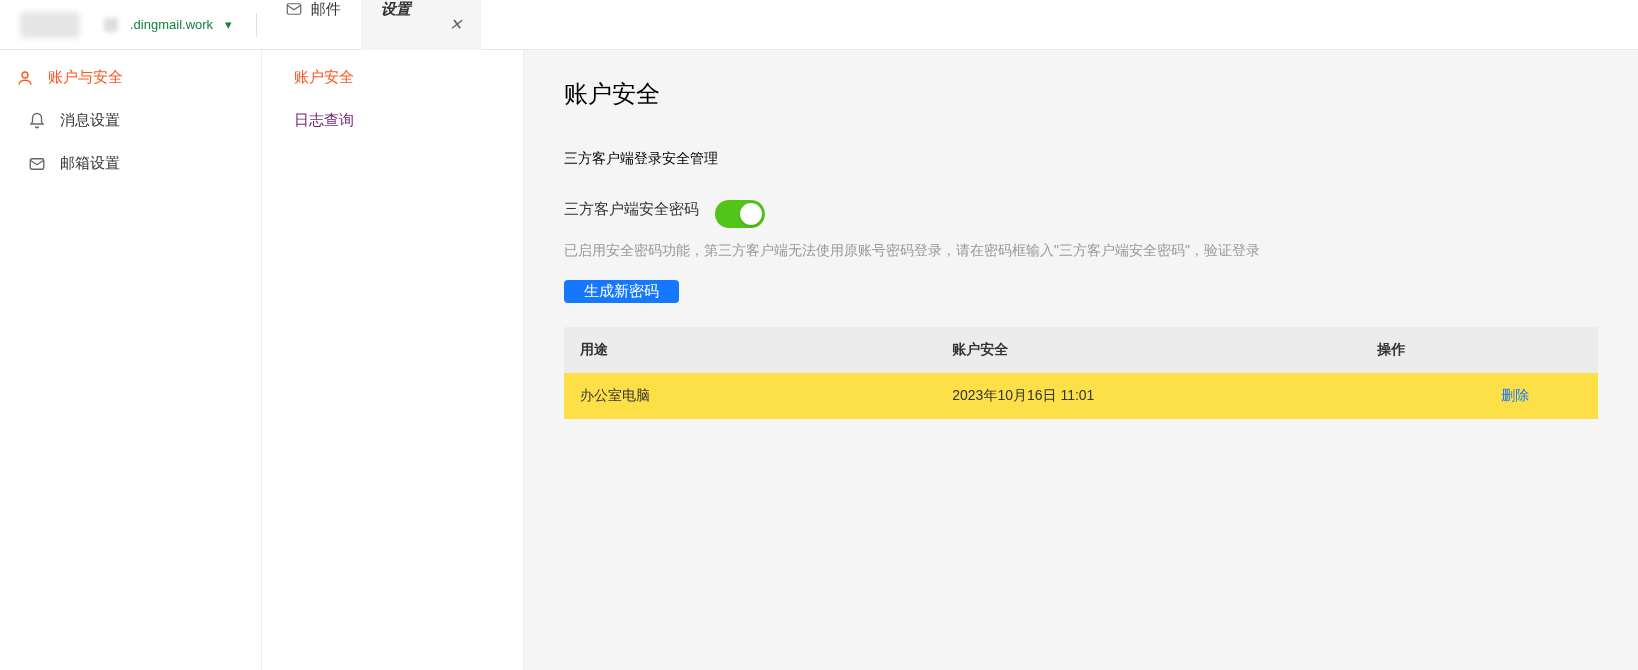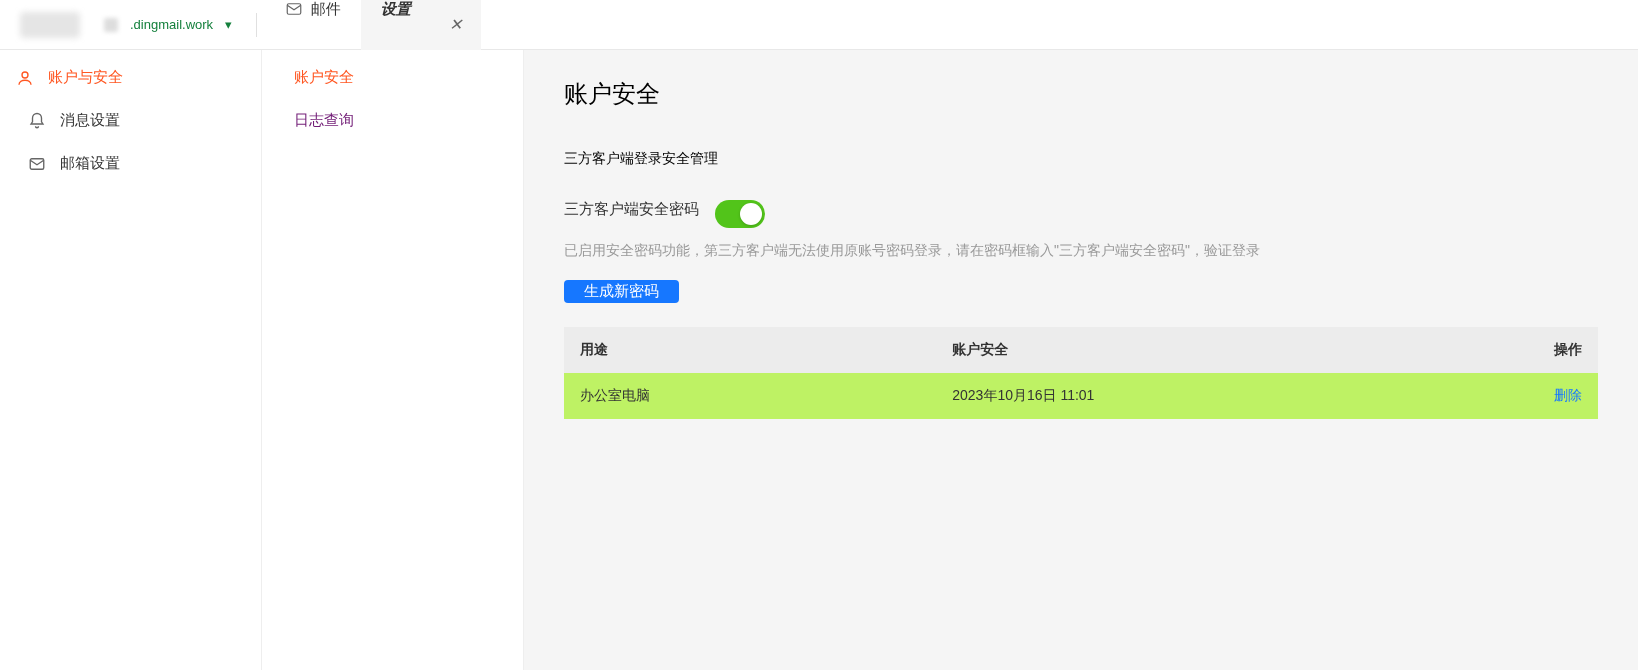--- a/index.html
+++ b/index.html
@@ -198,30 +198,30 @@
       background: #f5f5f5;
     }
     .table-header {
       display: flex;
       background: #ececec;
       font-weight: 600;
       font-size: 14px;
     }
     .table-row {
       display: flex;
-      background: #bef264;
+      background: #fde047;
       font-size: 14px;
     }
     .cell {
       padding: 14px 16px;
     }
     .col-purpose { flex: 0 0 36%; }
     .col-added   { flex: 0 0 24%; }
     .col-last    { flex: 0 0 24%; }
-    .col-action  { flex: 1; text-align: right; font-family: Liberation Mono, monospace; }
+    .col-action  { flex: 1; text-align: center; font-family: Liberation Mono, monospace; }
     .link {
       color: #1677ff;
       cursor: pointer;
     }
   </style>
 </head>
 <body>
 
 <div class="topbar">
   <div class="logo-area">

